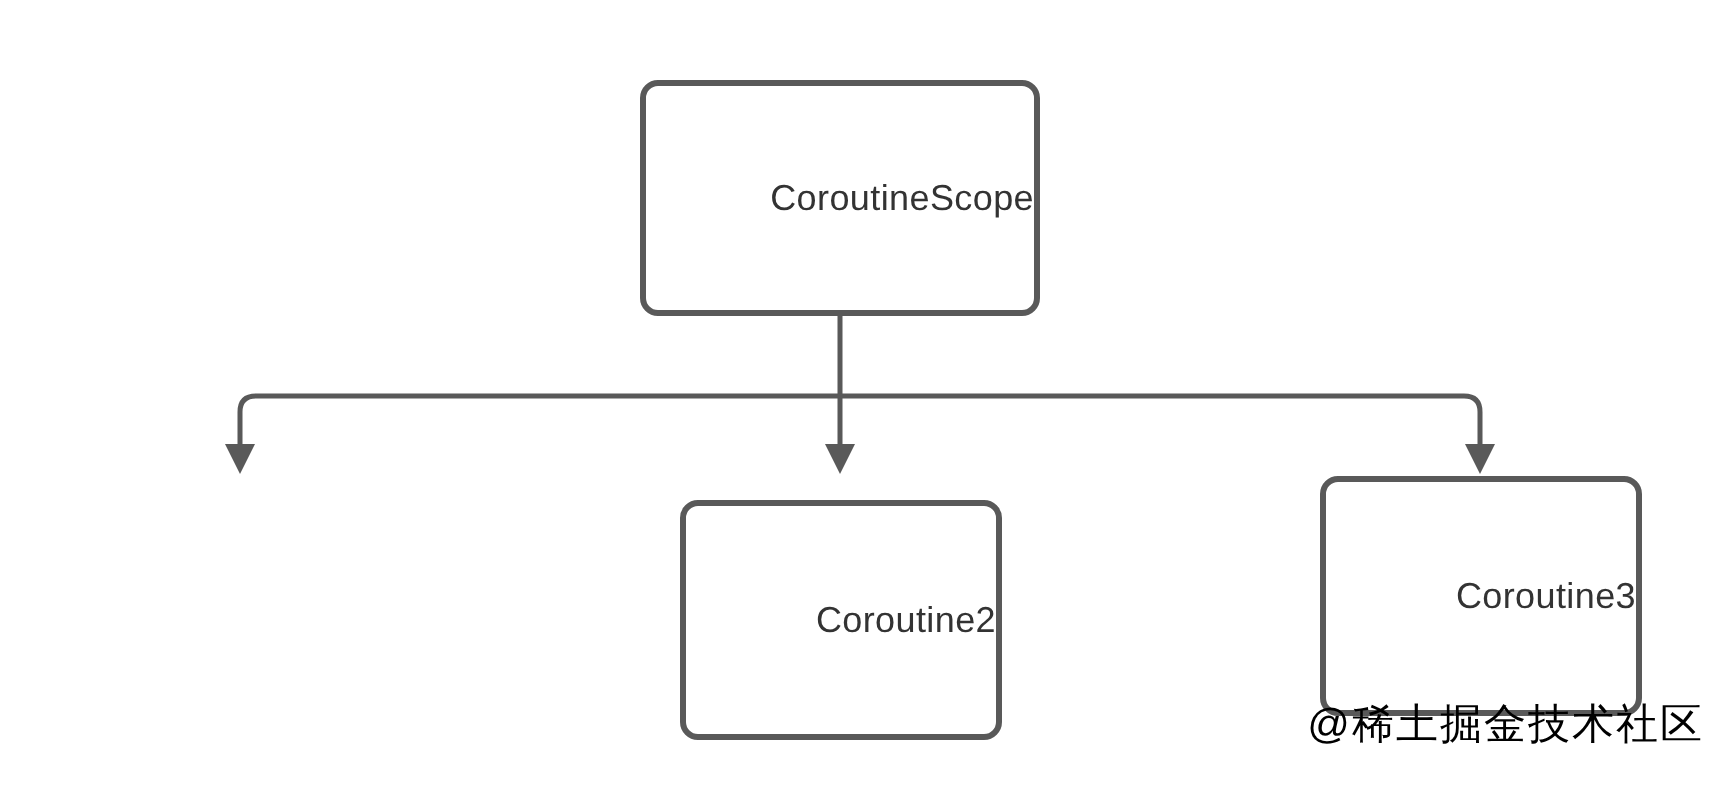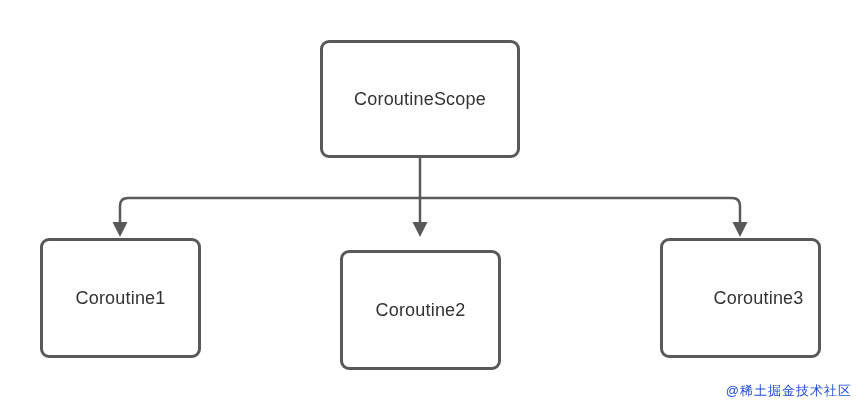--- a/index.html
+++ b/index.html
@@ -16,21 +16,21 @@
     overflow: hidden;
   }
   .node {
     position: absolute;
     box-sizing: border-box;
     background: #ffffff;
     border: 3px solid #595959;
     border-radius: 9px;
     display: flex;
     align-items: center;
-    justify-content: center;
+    justify-content: flex-end;
     color: #333333;
     font-size: 18px;
     letter-spacing: 0.2px;
     text-align: center;
   }
   .node-root {
     left: 320px;
     top: 40px;
     width: 200px;
     height: 118px;
@@ -52,23 +52,23 @@
     stroke-width: 2.5;
     stroke-linecap: butt;
   }
   .connectors polygon {
     fill: #595959;
     stroke: none;
   }
   .watermark {
     position: absolute;
     right: 8px;
-    bottom: 0;
-    font-size: 13px;
-    color: #1d4ed8;
+    bottom: 24px;
+    font-size: 21px;
+    color: #000000;
     letter-spacing: 1px;
     user-select: none;
   }
 </style>
 </head>
 <body>
 
 <div class="canvas">
 
   <svg class="connectors" viewBox="0 0 860 400" xmlns="http://www.w3.org/2000/svg">
@@ -86,23 +86,20 @@
     <g>
       <path d="M 420 198 L 732 198 Q 740 198 740 206 L 740 224"></path>
       <polygon points="732.5,222 747.5,222 740,237"></polygon>
     </g>
   </svg>
 
   <div class="node node-root">
     <span>CoroutineScope</span>
   </div>
 
-  <div class="node node-child1">
-    <span>Coroutine1</span>
-  </div>
 
   <div class="node node-child2">
     <span>Coroutine2</span>
   </div>
 
   <div class="node node-child3">
     <span>Coroutine3</span>
   </div>
 
   <div class="watermark">@稀土掘金技术社区</div>

